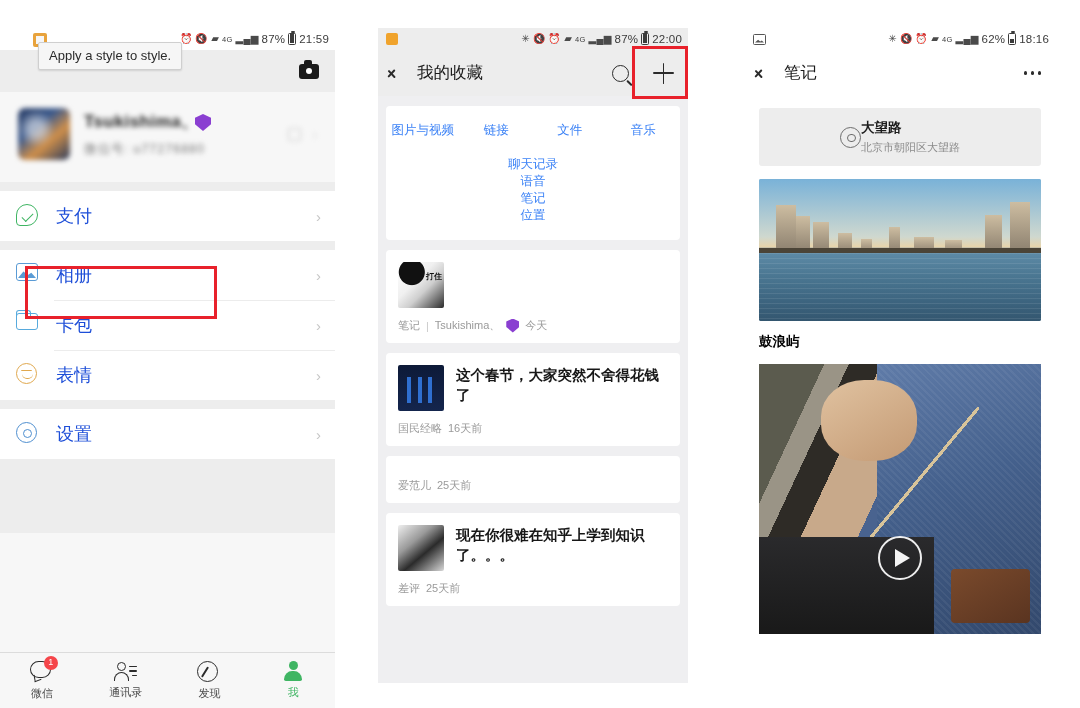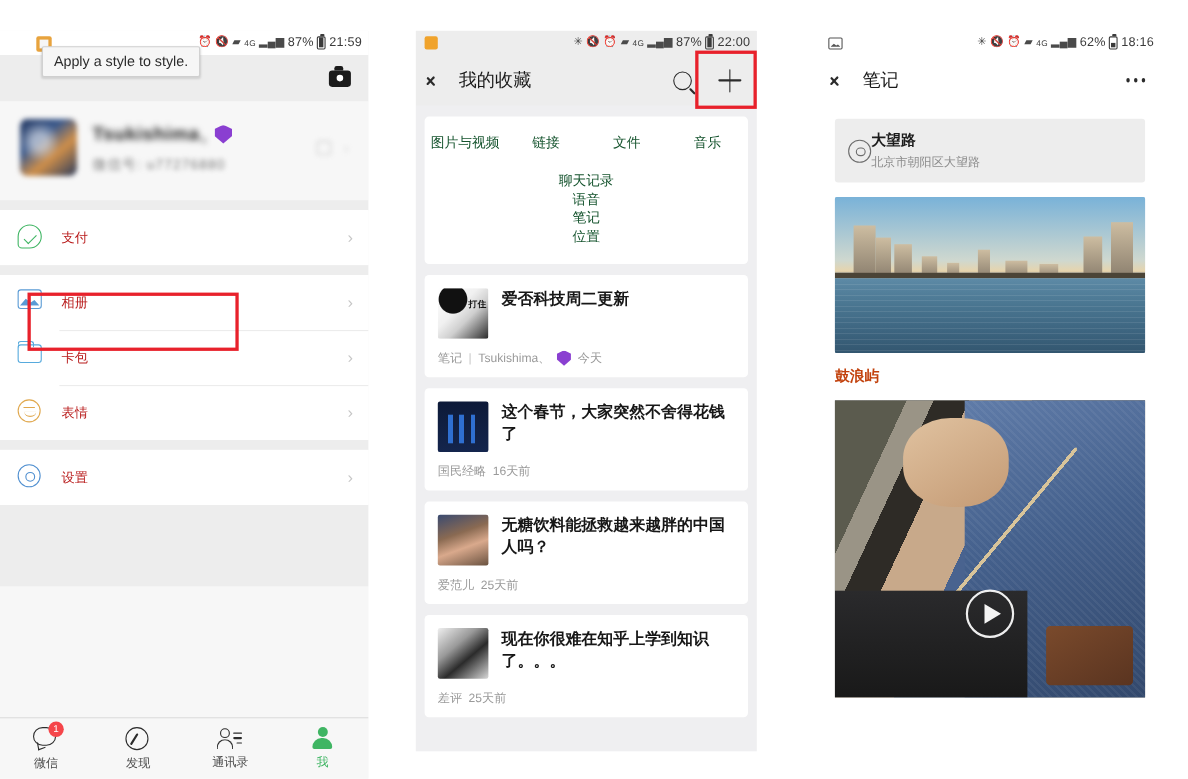--- a/index.html
+++ b/index.html
@@ -119,21 +119,21 @@
   .group { background:#fff; }
   .row {
     height: 50px; display:flex; align-items:center; padding: 0 14px 0 16px;
     position: relative; background:#fff;
   }
   .row.selected { background: #d4d4d4; }
   .row + .row::before {
     content:""; position:absolute; top:0; left:54px; right:0; height:1px; background:#ececec;
   }
   .row-icon { width: 24px; height:24px; flex:0 0 auto; margin-right: 16px; position:relative; }
-  .row-label { font-size: 12px; color:#b91c1c; }
+  .row-label { font-size: 18px; color:#1d4ed8; }
   .row-chev { margin-left:auto; color:#c6c6c6; font-size: 15px; line-height:1; }
 
   
   .ic-pay { width:22px; height:22px; border:1.7px solid #3fb563; border-radius: 50% 50% 50% 4px; position:relative; }
   .ic-pay::after{
     content:""; position:absolute; left:5px; top:8px; width:10px; height:5px;
     border-left:1.7px solid #3fb563; border-bottom:1.7px solid #3fb563; transform: rotate(-45deg);
   }
   .ic-fav {
     width:22px; height:22px; position:relative;
@@ -216,21 +216,21 @@
 
   
   #panel2 { left: 378px; width: 310px; height: 655px; background:#efeff1; }
   #panel2 .statusbar { background:#ededed; }
   .chipcard {
     background:#fff; border-radius:4px; margin: 10px 8px 0 8px; padding: 16px 0 16px 0;
   }
   .chiprow { display:flex; }
   .chiprow + .chiprow { margin-top: 17px; flex-direction: column; }
   .chip {
-    flex:1; text-align:center; font-size: 12.5px; color:#14532d;
+    flex:1; text-align:center; font-size: 12.5px; color:#3b82f6;
   }
   .card {
     background:#fff; border-radius:4px; margin: 10px 8px 0 8px; padding: 12px 12px 10px 12px;
   }
   .card-main { display:flex; gap: 12px; }
   .thumb { width:46px; height:46px; flex:0 0 auto; border-radius:2px; background:#ddd; overflow:hidden; position:relative;}
   .t1 { background: radial-gradient(circle at 30% 22%, #111 0 26%, transparent 28%),
         linear-gradient(135deg,#ffffff 0%, #f0f0f0 40%, #cfcfcf 60%, #2a2a2a 100%); }
   .t1::after{ content:"打住"; position:absolute; right:2px; top:9px; color:#111; font-size:8px; font-weight:700;}
   .t2 { background: linear-gradient(180deg,#0d1a38 0%, #14254d 100%); }
@@ -252,39 +252,40 @@
     background:#8a3fd1; clip-path: polygon(50% 0,100% 22%,100% 60%,50% 100%,0 60%,0 22%);
   }
 
   
   #panel3 { left: 745px; width: 310px; height: 680px; background:#fff; }
   #panel3 .navbar { background:#fff; }
   .note-body { padding: 12px 14px 0 14px; background:#fff; }
   .loc-card {
     background:#ededed; border-radius:3px; display:flex; align-items:center; gap:0;
     padding: 11px 12px;
+    justify-content: center;
   }
   .loc-pin { width:21px; height:21px; border:1.7px solid #6d6d6d; border-radius:50%; position:relative; flex:0 0 auto;}
   .loc-pin::after{ content:""; position:absolute; left:6.2px; top:6.2px; width:6.5px; height:6.5px;
     border:1.6px solid #6d6d6d; border-radius:50%;}
   .loc-name { font-size: 13.5px; color:#1c1c1c; font-weight:700; }
   .loc-addr { margin-top:3px; font-size: 11px; color:#8c8c8c; }
   .photo {
     margin-top: 13px; width: 100%; height: 142px; border-radius:2px; overflow:hidden; position:relative;
     background:
       linear-gradient(180deg, #7db4d8 0%, #a9cbe2 32%, #dcc9a4 47%, #8fa8b6 52%, #4f7590 70%, #355c77 100%);
   }
   .photo .sky-glow { position:absolute; inset:0 0 52% 0; background: linear-gradient(180deg,#79b2d8 0%, #cfd8cf 85%, #e8d4ab 100%); }
   .sky-b { position:absolute; bottom:48%; background: linear-gradient(180deg,#cdbda1,#8b7f6e); }
   .water { position:absolute; left:0; right:0; bottom:0; height:48%;
     background: linear-gradient(180deg,#5d8aa6 0%, #4a7691 35%, #3d6580 70%, #33566f 100%);}
   .water::after{ content:""; position:absolute; inset:0;
     background: repeating-linear-gradient(180deg, rgba(255,255,255,.09) 0 1px, transparent 1px 5px);}
   .shore { position:absolute; left:0; right:0; bottom:48%; height:5px; background:#4b4437;}
-  .caption { margin-top: 12px; font-size: 13.5px; color:#c2410c; font-weight:700; }
+  .caption { margin-top: 12px; font-size: 13.5px; color:#000000; font-weight:700; }
   .video {
     margin-top: 13px; width:100%; height: 270px; position:relative; overflow:hidden; background:#3b3a36;
   }
   .v-bg { position:absolute; inset:0;
     background:
       linear-gradient(115deg, #5b5b4e 0 16%, #9a9486 16% 22%, #2e2b26 22% 30%, #c8a98a 30% 44%, #49638f 44% 100%);
   }
   .v-denim { position:absolute; right:0; top:0; width:58%; height:100%;
     background: linear-gradient(160deg,#5f7ba8 0%, #44608c 45%, #32486c 100%);}
   .v-denim::after{ content:""; position:absolute; inset:0;
@@ -425,34 +426,34 @@
 
     <div class="tabbar">
       <div class="tab">
         <div class="tab-ico">
           <div class="ti-chat"></div>
           <span class="badge">1</span>
         </div>
         <div class="tab-label">微信</div>
       </div>
       <div class="tab">
-        <div class="tab-ico">
-            <div class="ti-discover"></div>
-          </div>
-        <div class="tab-label">发现</div>
-      </div>
-      <div class="tab">
         <div class="tab-ico ti-contacts">
           <span class="head"></span>
             <span class="body"></span>
           <span class="l1"></span>
             <span class="l2"></span>
             <span class="l3"></span>
         </div>
         <div class="tab-label">通讯录</div>
+      </div>
+      <div class="tab">
+        <div class="tab-ico">
+            <div class="ti-discover"></div>
+          </div>
+        <div class="tab-label">发现</div>
       </div>
       <div class="tab active">
         <div class="tab-ico ti-me">
             <span class="h"></span>
             <span class="b"></span>
           </div>
         <div class="tab-label">我</div>
       </div>
     </div>
   </div>
@@ -500,21 +501,20 @@
         <div class="chip">语音</div>
         <div class="chip">笔记</div>
         <div class="chip">位置</div>
       </div>
     </div>
 
     <div class="card">
       <div class="card-main">
         <div class="thumb t1"></div>
         <div class="card-text">
-          <div class="card-title">爱否科技周二更新</div>
         </div>
       </div>
       <div class="card-meta">
         <span>笔记</span>
         <span class="meta-sep">|</span>
         <span>Tsukishima、</span>
         <span class="meta-badge"></span>
         <span>今天</span>
       </div>
     </div>
@@ -526,26 +526,20 @@
           <div class="card-title">这个春节，大家突然不舍得花钱了</div>
         </div>
       </div>
       <div class="card-meta">
         <span>国民经略</span>
         <span>16天前</span>
       </div>
     </div>
 
     <div class="card">
-      <div class="card-main">
-        <div class="thumb t3"></div>
-        <div class="card-text">
-          <div class="card-title">无糖饮料能拯救越来越胖的中国人吗？</div>
-        </div>
-      </div>
       <div class="card-meta">
         <span>爱范儿</span>
         <span>25天前</span>
       </div>
     </div>
 
     <div class="card">
       <div class="card-main">
         <div class="thumb t4"></div>
         <div class="card-text">

